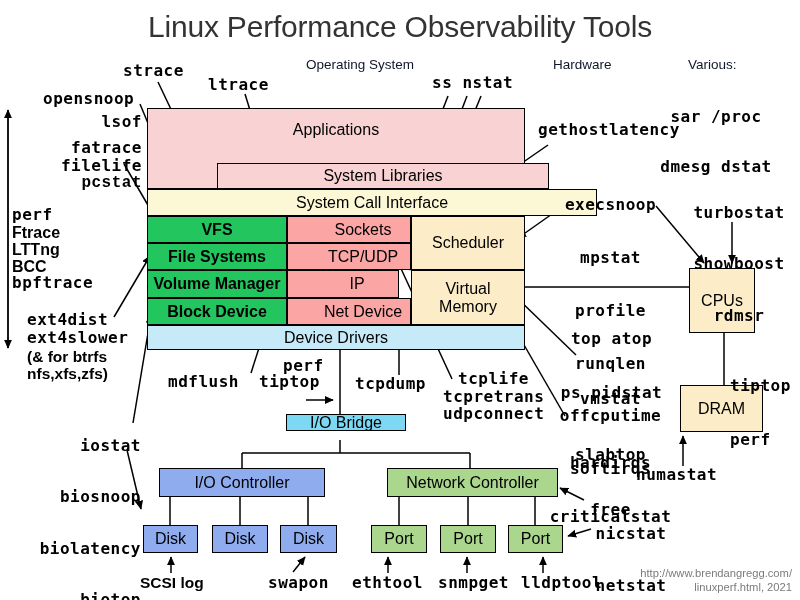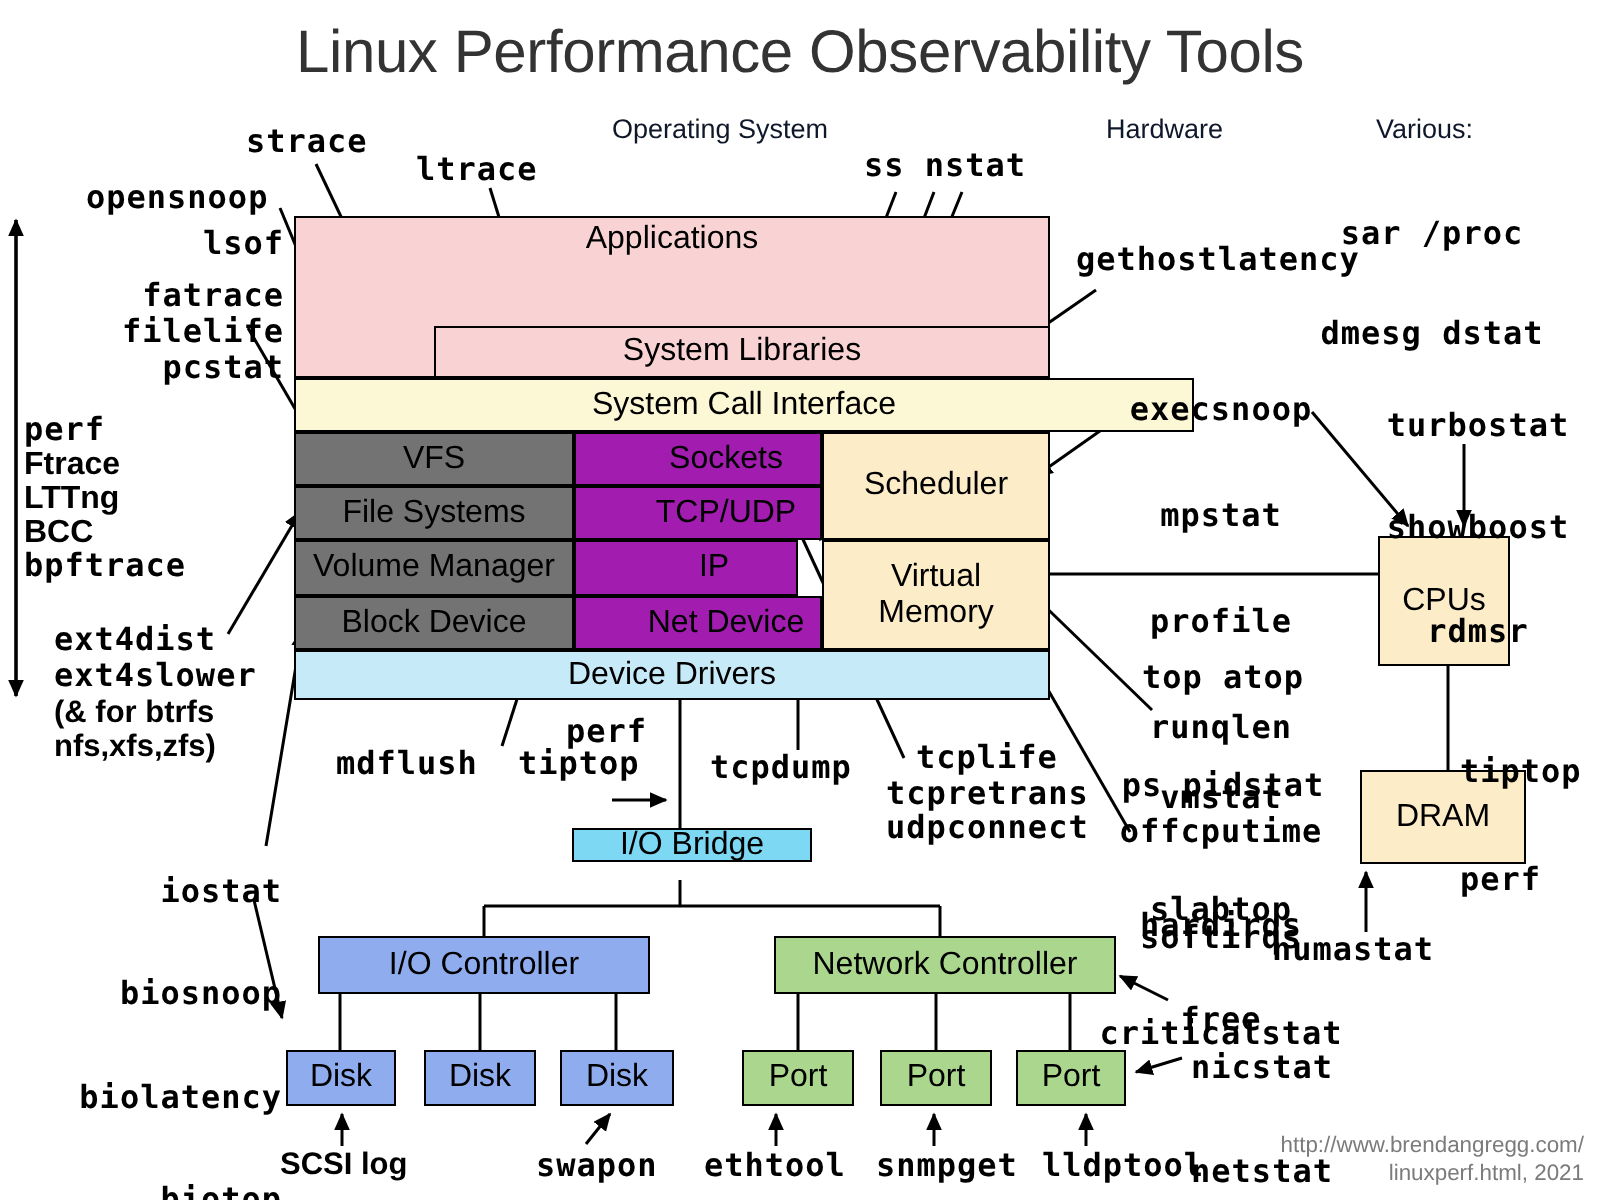--- a/index.html
+++ b/index.html
@@ -2,25 +2,25 @@
 <html><head>
 <meta charset="utf-8">
 <style>
   html,body{margin:0;padding:0;background:#fff;}
   #stage{position:relative;width:800px;height:600px;background:#ffffff;overflow:hidden;
          font-family:"Liberation Sans",sans-serif;}
   #wires{position:absolute;left:0;top:0;width:800px;height:600px;}
   .box{position:absolute;box-sizing:border-box;border:1.5px solid #000;
        display:flex;align-items:center;justify-content:center;text-align:center;
        font:16px "Liberation Sans",sans-serif;color:#000;line-height:1.12;}
-  .top-label{align-items:flex-start;padding-top:2px;}
+  .top-label{align-items:flex-start;padding-top:12px;}
   .bg-pink{background:#f9d3d3;}
   .bg-yellow{background:#fcf7d5;}
-  .bg-blue{background:#737373;}
-  .bg-green{background:#a21caf;padding-left:28px;}
+  .bg-blue{background:#22c55e;font-weight:bold;}
+  .bg-green{background:#fca5a5;padding-left:28px;}
   .bg-tan{background:#fcedc8;}
   .bg-cyan{background:#c7eaf8;}
   .bg-bridge{background:#7dd8f4;}
   .bg-ioctl{background:#8fadee;}
   .bg-netctl{background:#aad68e;}
   .t{position:absolute;font:bold 16px "DejaVu Sans Mono",monospace;letter-spacing:.5px;
      color:#000;white-space:pre;line-height:17px;}
   .sb{position:absolute;font:bold 15.5px "Liberation Sans",sans-serif;color:#000;white-space:pre;}
   .hdr{position:absolute;font:13.5px "Liberation Sans",sans-serif;color:#0f172a;white-space:pre;}
   .stack div{white-space:pre;}
@@ -92,21 +92,21 @@
       <line x1="584" y1="500" x2="560" y2="488" marker-end="url(#ah)"></line>
       <line x1="591" y1="529" x2="568" y2="536" marker-end="url(#ah)"></line>
       <line x1="683" y1="466" x2="683" y2="436" marker-end="url(#ah)"></line>
       <line x1="8" y1="348" x2="8" y2="110" stroke-width="1.8" marker-start="url(#ah)" marker-end="url(#ah)"></line>
     </g>
   </svg>
 
   <div class="box bg-pink top-label" style="left:147px;top:108px;width:378px;height:81px;">
       <span>Applications</span>
     </div>
-  <div class="box bg-pink" style="left:217px;top:163px;width:308px;height:26px;">
+  <div class="box bg-pink" style="left:217px;top:163px;width:332px;height:26px;">
       <span>System Libraries</span>
     </div>
   <div class="box bg-yellow" style="left:147px;top:189px;width:450px;height:27px;">
       <span>System Call Interface</span>
     </div>
 
   <div class="box bg-blue" style="left:147px;top:216px;width:140px;height:27px;">
       <span>VFS</span>
     </div>
   <div class="box bg-blue" style="left:147px;top:243px;width:140px;height:27px;">
@@ -192,21 +192,21 @@
   <div class="t" style="left:636px;top:466px;">numastat</div>
   <div class="t" style="left:268px;top:574px;">swapon</div>
   <div class="t" style="left:352px;top:574px;">ethtool</div>
   <div class="t" style="left:438px;top:574px;">snmpget</div>
   <div class="t" style="left:521px;top:574px;">lldptool</div>
   <div class="sb" style="left:140px;top:574px;">SCSI log</div>
 
   <div class="t rt" style="left:12px;top:113px;width:130px;">lsof</div>
   <div class="t rt" style="left:12px;top:139px;width:130px;">fatrace</div>
   <div class="t rt" style="left:12px;top:157px;width:130px;">filelife</div>
-  <div class="t rt" style="left:12px;top:175px;width:130px;">pcstat</div>
+  <div class="t rt" style="left:12px;top:175px;width:130px;font-family:Liberation Mono, monospace;">pcstat</div>
 
   <div class="t" style="left:12px;top:206px;">perf</div>
   <div class="sb" style="left:12px;top:224px;font-size:16px;">Ftrace</div>
   <div class="sb" style="left:12px;top:241px;font-size:16px;">LTTng</div>
   <div class="sb" style="left:12px;top:258px;font-size:16px;">BCC</div>
   <div class="t" style="left:12px;top:274px;">bpftrace</div>
 
   <div class="t" style="left:27px;top:311px;">ext4dist</div>
   <div class="t" style="left:27px;top:329px;">ext4slower</div>
   <div class="sb" style="left:27px;top:348px;">(&amp; for btrfs</div>

